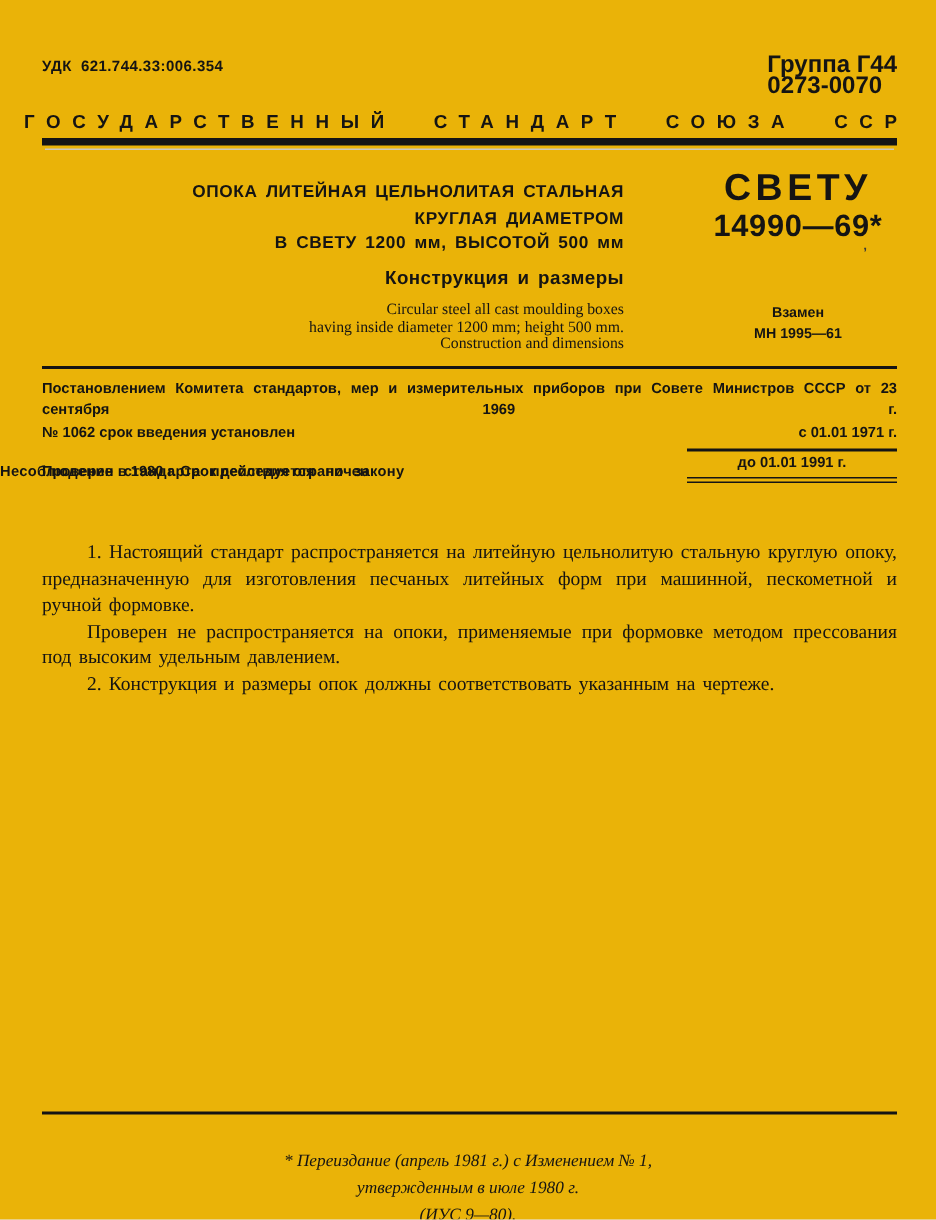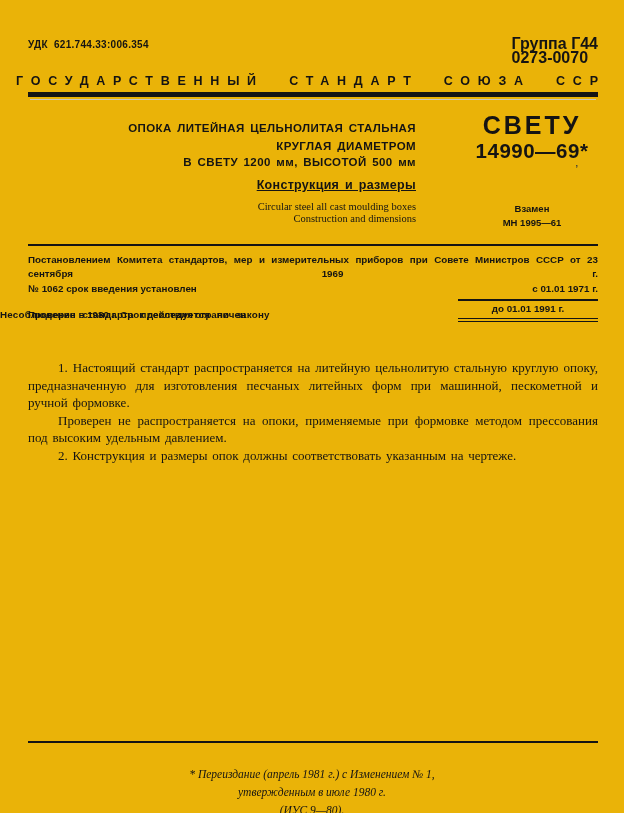--- a/index.html
+++ b/index.html
@@ -25,21 +25,21 @@
     font-size:12.5px;font-weight:bold;
   }
   .banner span{letter-spacing:.62em;white-space:nowrap;}
   .banner span:last-child{letter-spacing:.62em;margin-right:-.62em;}
   .rule-thick{left:28px;right:26px;top:92px;height:5px;background:#141414;}
   .rule-thick-shadow{left:30px;right:28px;top:99px;height:1px;background:#c9c7c2;}
 
   
   .title-left{left:28px;top:120px;width:388px;text-align:right;}
   .t-line{font-size:11.5px;font-weight:bold;line-height:16px;letter-spacing:.4px;word-spacing:2px;}
-  .t-sub{font-size:12.5px;font-weight:bold;margin-top:8px;letter-spacing:.3px;word-spacing:2px;text-decoration:underline;}
+  .t-sub{font-size:12.5px;font-weight:bold;margin-top:8px;letter-spacing:.3px;word-spacing:2px;}
   .t-eng{font-family:"Liberation Serif",serif;font-size:10.5px;line-height:11.5px;margin-top:9px;font-weight:normal;}
 
   .gost-block{left:458px;top:112px;width:148px;text-align:center;}
   .gost-label{font-size:25px;font-weight:bold;letter-spacing:3px;line-height:26px;}
   .gost-number{font-size:20.5px;font-weight:bold;letter-spacing:.5px;line-height:26px;white-space:nowrap;}
   .gost-speck{font-size:9px;font-weight:bold;line-height:8px;text-align:right;padding-right:28px;color:#3a3a3a;}
   .vzamen{margin-top:30px;font-size:9.5px;font-weight:bold;line-height:14px;}
 
   
   .decree{left:28px;right:26px;top:244px;border-top:2px solid #141414;padding-top:7px;
@@ -92,20 +92,21 @@
   <div class="abs rule-thick"></div>
   <div class="abs rule-thick-shadow"></div>
 
   <div class="abs title-left">
     <div class="t-line">ОПОКА ЛИТЕЙНАЯ ЦЕЛЬНОЛИТАЯ СТАЛЬНАЯ</div>
     <div class="t-line" style="margin-top:2px;">КРУГЛАЯ ДИАМЕТРОМ</div>
     <div class="t-line" style="margin-top:0;">В СВЕТУ 1200 мм, ВЫСОТОЙ 500 мм</div>
     <div class="t-sub">Конструкция и размеры</div>
     <div class="t-eng">
       <div>Circular steel all cast moulding boxes</div>
+      <div>having inside diameter 1200 mm; height 500 mm.</div>
       <div>Construction and dimensions</div>
     </div>
   </div>
 
   <div class="abs gost-block">
     <div class="gost-label">СВЕТУ</div>
     <div class="gost-number">14990—69*</div>
     <div class="gost-speck">’</div>
     <div class="vzamen">
       <div>Взамен</div>

